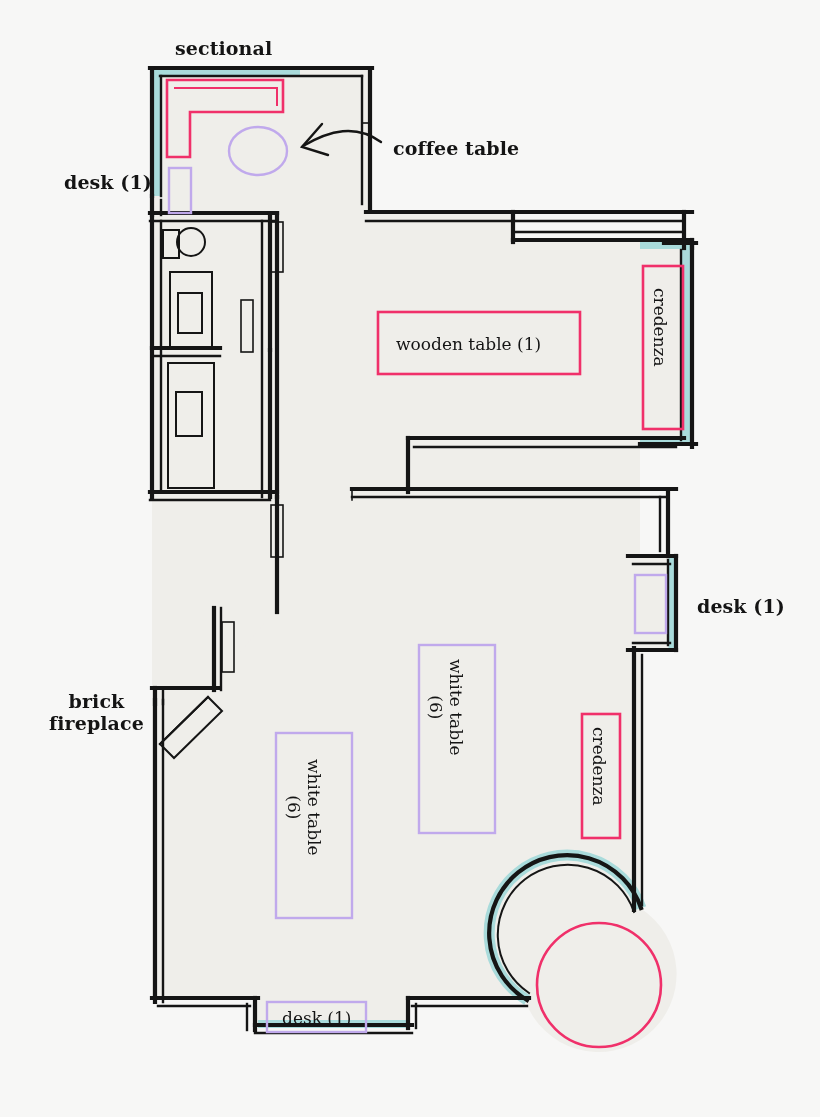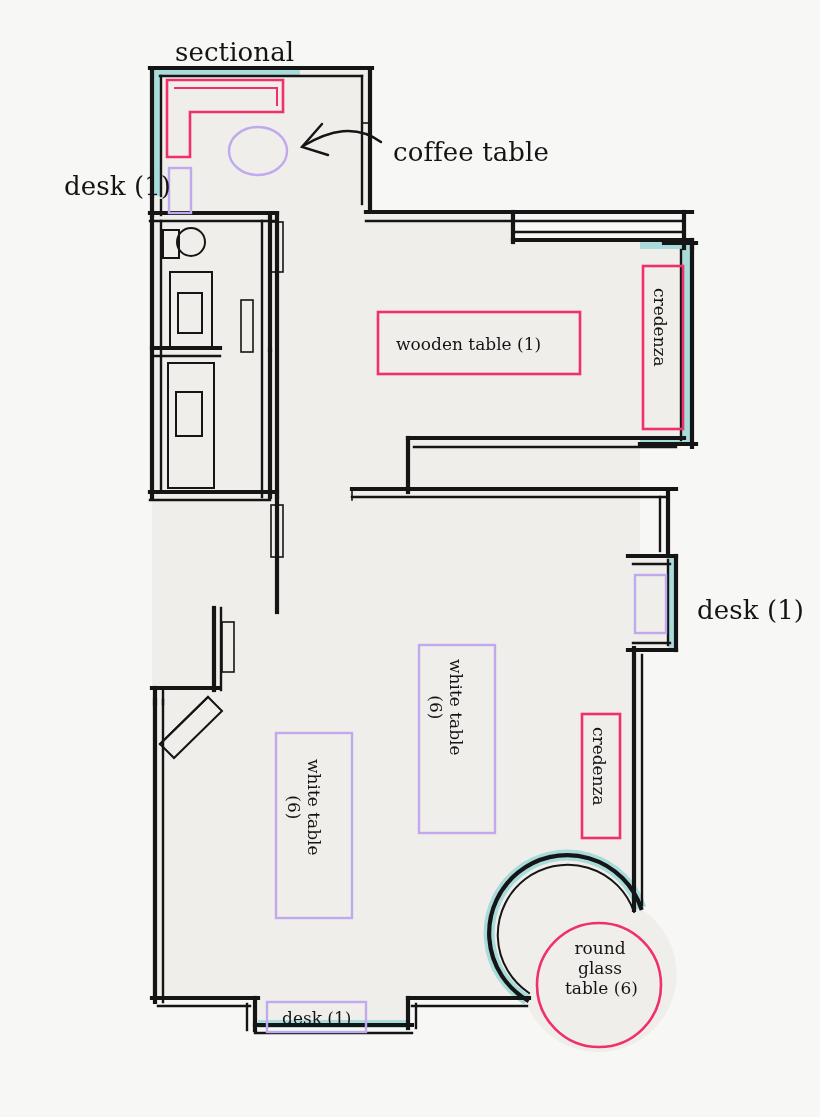--- a/index.html
+++ b/index.html
@@ -39,21 +39,21 @@
   .furn-pink-thin { fill: none; stroke: #f0306a; stroke-width: 2.0; }
   .furn-purple { fill: none; stroke: #c0a9ec; stroke-width: 2.4; }
   .arrow-stroke { fill: none; stroke: #151515; stroke-width: 2.4; stroke-linecap: round; }
   .lbl {
     position: absolute;
     font-family: "DejaVu Serif", "Liberation Serif", serif;
     color: #141414;
     white-space: nowrap;
     line-height: 1.18;
   }
-  .lbl-out { font-size: 26px; font-weight: 400; letter-spacing: 0.1px; }
+  .lbl-out { font-size: 19px; font-weight: 700; letter-spacing: 0.1px; }
   .lbl-in  { font-size: 17px; font-weight: 400; }
   .lbl-rot-cw { transform: rotate(90deg); transform-origin: left top; }
   .lbl-center { text-align: center; }
 </style>
 </head>
 <body>
 
 <div id="plan-root">
 
   <svg id="floorplan" viewBox="0 0 820 1117">
@@ -262,32 +262,31 @@
   </svg>
 
   <div class="lbl lbl-out" style="left:175px; top:37px;">sectional</div>
 
   <div class="lbl lbl-out" style="left:393px; top:137px;">coffee table</div>
 
   <div class="lbl lbl-out" style="left:64px; top:171px;">desk (1)</div>
 
   <div class="lbl lbl-out" style="left:697px; top:595px;">desk (1)</div>
 
+  <div class="lbl lbl-out lbl-center" style="left:49px; top:690px; white-space:pre;">brick
+fireplace</div>
 
   <div class="lbl lbl-in" style="left:396px; top:334px;">wooden table (1)</div>
 
   <div class="lbl lbl-in lbl-rot-cw" style="left:670px; top:288px;">credenza</div>
 
   <div class="lbl lbl-in lbl-rot-cw" style="left:609px; top:727px;">credenza</div>
 
   <div class="lbl lbl-in lbl-rot-cw lbl-center" style="left:466px; top:659px; white-space:pre;">white table
 (6)</div>
 
   <div class="lbl lbl-in lbl-rot-cw lbl-center" style="left:324px; top:759px; white-space:pre;">white table
 (6)</div>
 
   <div class="lbl lbl-in" style="left:282px; top:1008px;">desk (1)</div>
 
-  <div class="lbl lbl-in lbl-center" style="left:565px; top:938px; width:70px; white-space:pre;">round
-glass
-table (6)</div>
 
 </div>
 
 </body></html>

